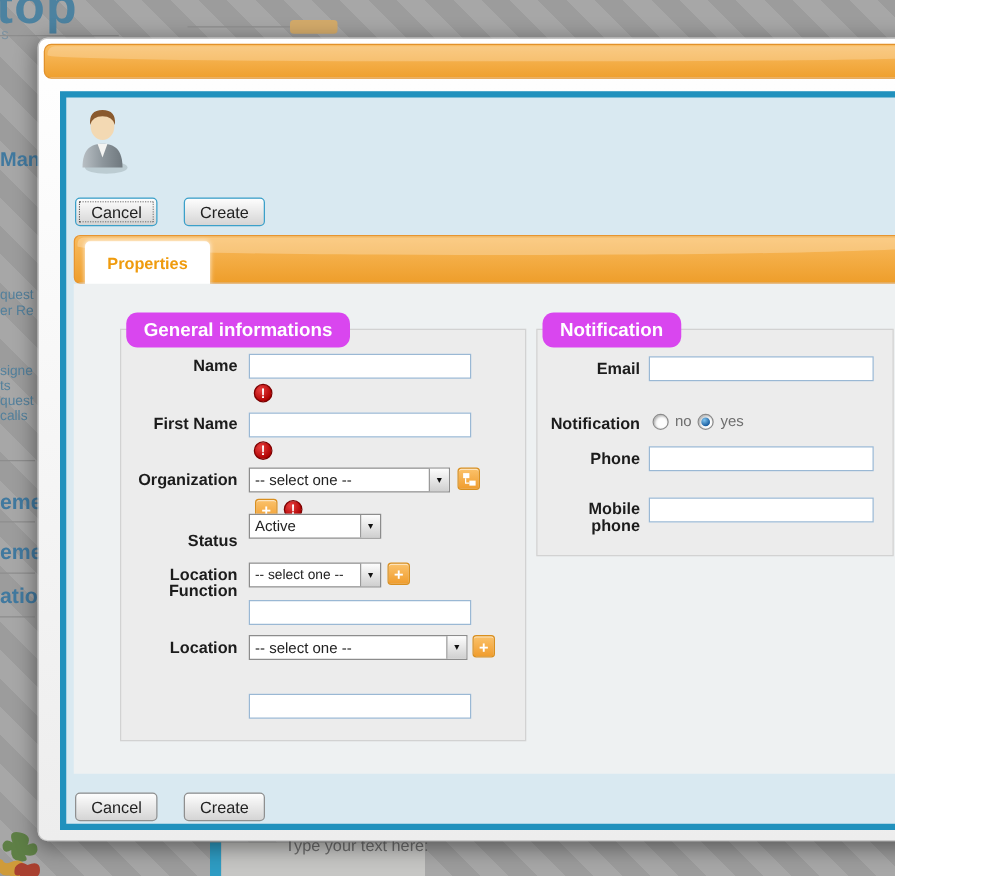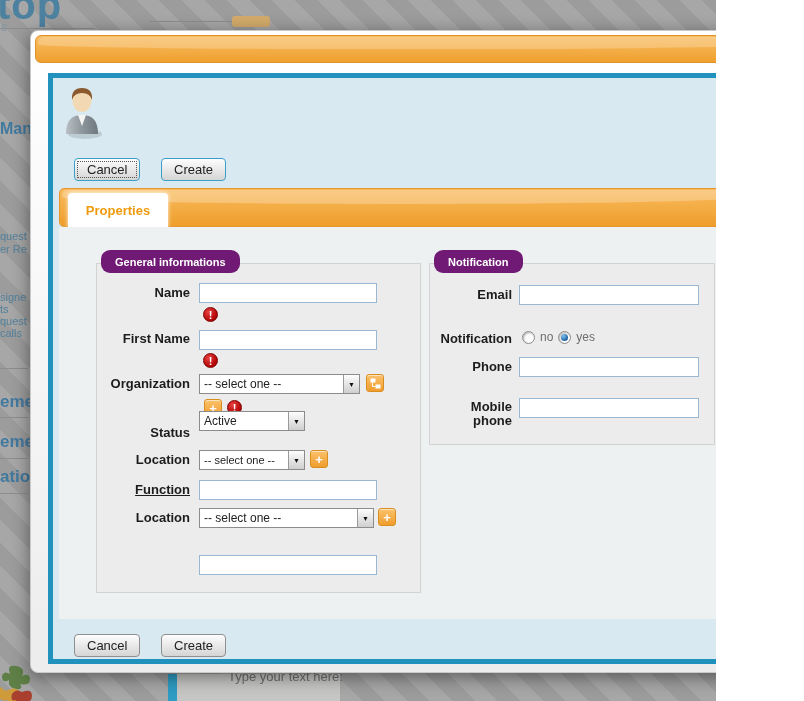--- a/index.html
+++ b/index.html
@@ -33,40 +33,40 @@
   .close { position:absolute; right:9px; top:4px; width:18px; height:18px; color:#fff; font-weight:bold;
     font-size:13px; text-align:center; line-height:18px; cursor:pointer; }
   .content { position:absolute; left:17px; top:42px; width:710px; height:591px;
     border:5px solid #2191bd; background:#d9e9f1; }
 
   .dlg-title { position:absolute; left:75px; top:30px; font-size:15px; font-weight:bold; color:#111; }
   .person-ico { position:absolute; left:6px; top:6px; }
 
   .btn { position:absolute; height:23px; padding:0 12px; font-size:13px; color:#222;
     background:linear-gradient(#fdfdfd,#d5d5d5); border:1px solid #8f8f8f; border-radius:4px;
-    font-family:"Liberation Sans",sans-serif; cursor:pointer;margin-left:14px; }
+    font-family:"Liberation Sans",sans-serif; cursor:pointer; }
   .btn-blue { border-color:#3ba0c9; }
   .btn-focus { outline:1px dotted #555; outline-offset:-4px; }
 
   .tabbar { position:absolute; left:6px; top:110px; width:684px; height:39px; border-radius:5px;
     border:1px solid #e8952f; background:linear-gradient(#f9bb5e,#ee9e2b); }
   .tabbar::before { content:""; position:absolute; left:2px; right:2px; top:1px; height:14px;
     border-radius:5px 5px 50% 50%; background:rgba(255,255,255,.25); }
   .tab-active { position:absolute; left:8px; top:4px; width:100px; height:35px; background:#fff;
     border-radius:4px 4px 0 0; box-shadow:0 0 4px rgba(255,255,255,.9);
     display:flex; align-items:center; justify-content:center;
     color:#ef9b0d; font-weight:bold; font-size:13px; cursor:pointer; }
 
   .panel { position:absolute; left:6px; top:149px; width:684px; height:392px; background:#eef1f2; }
 
   .fsbox { position:absolute; background:#ececec; border:1px solid #d2d2d2; }
   .fs-general { left:37px; top:36px; width:325px; height:330px; }
   .fs-notif  { left:370px; top:36px; width:286px; height:182px; }
-  .legendb { position:absolute; top:-14px; left:4px; background:#701a75; color:#fff; font-weight:bold;
-    font-size:11px; padding:6px 14px 5px; border-radius:9px; white-space:nowrap; }
+  .legendb { position:absolute; top:-14px; left:4px; background:#d946ef; color:#fff; font-weight:bold;
+    font-size:15px; padding:6px 14px 5px; border-radius:9px; white-space:nowrap; }
 
   .lbl { position:absolute; font-size:13px; font-weight:bold; color:#1c1c1c; text-align:right;
     line-height:14px; }
   .lbl-g { left:0; width:93px; }
   .lbl-n { left:0; width:82px; }
 
   .tin { position:absolute; height:20px; background:#fff; border:1px solid #9ab8d4;
     font-size:12px; padding:0 4px; font-family:"Liberation Sans",sans-serif; }
 
   .sel { position:absolute; height:20px; background:#fff; border:1px solid #8c8c8c;
@@ -211,21 +211,21 @@
 
           <div class="lbl lbl-g" style="top:189px;">Location</div>
           <div class="sel" style="left:102px;top:186px;width:106px;font-size:11px;">
             <span>-- select one --</span>
             <span class="sel-arrow">▼</span>
           </div>
           <div class="obtn" style="left:213px;top:186px;">
               <span>+</span>
             </div>
 
-          <div class="lbl lbl-g" style="top:219px;text-decoration:underline;">Function</div>
+          <div class="lbl lbl-g" style="top:202px;">Function</div>
           <input class="tin" style="left: 102px; top: 216px; width: 178px;" value="">
 
           <div class="lbl lbl-g" style="top:247px;">Location</div>
           <div class="sel" style="left:102px;top:244px;width:175px;">
             <span>-- select one --</span>
             <span class="sel-arrow">▼</span>
           </div>
           <div class="obtn" style="left:281px;top:244px;">
               <span>+</span>
             </div>

